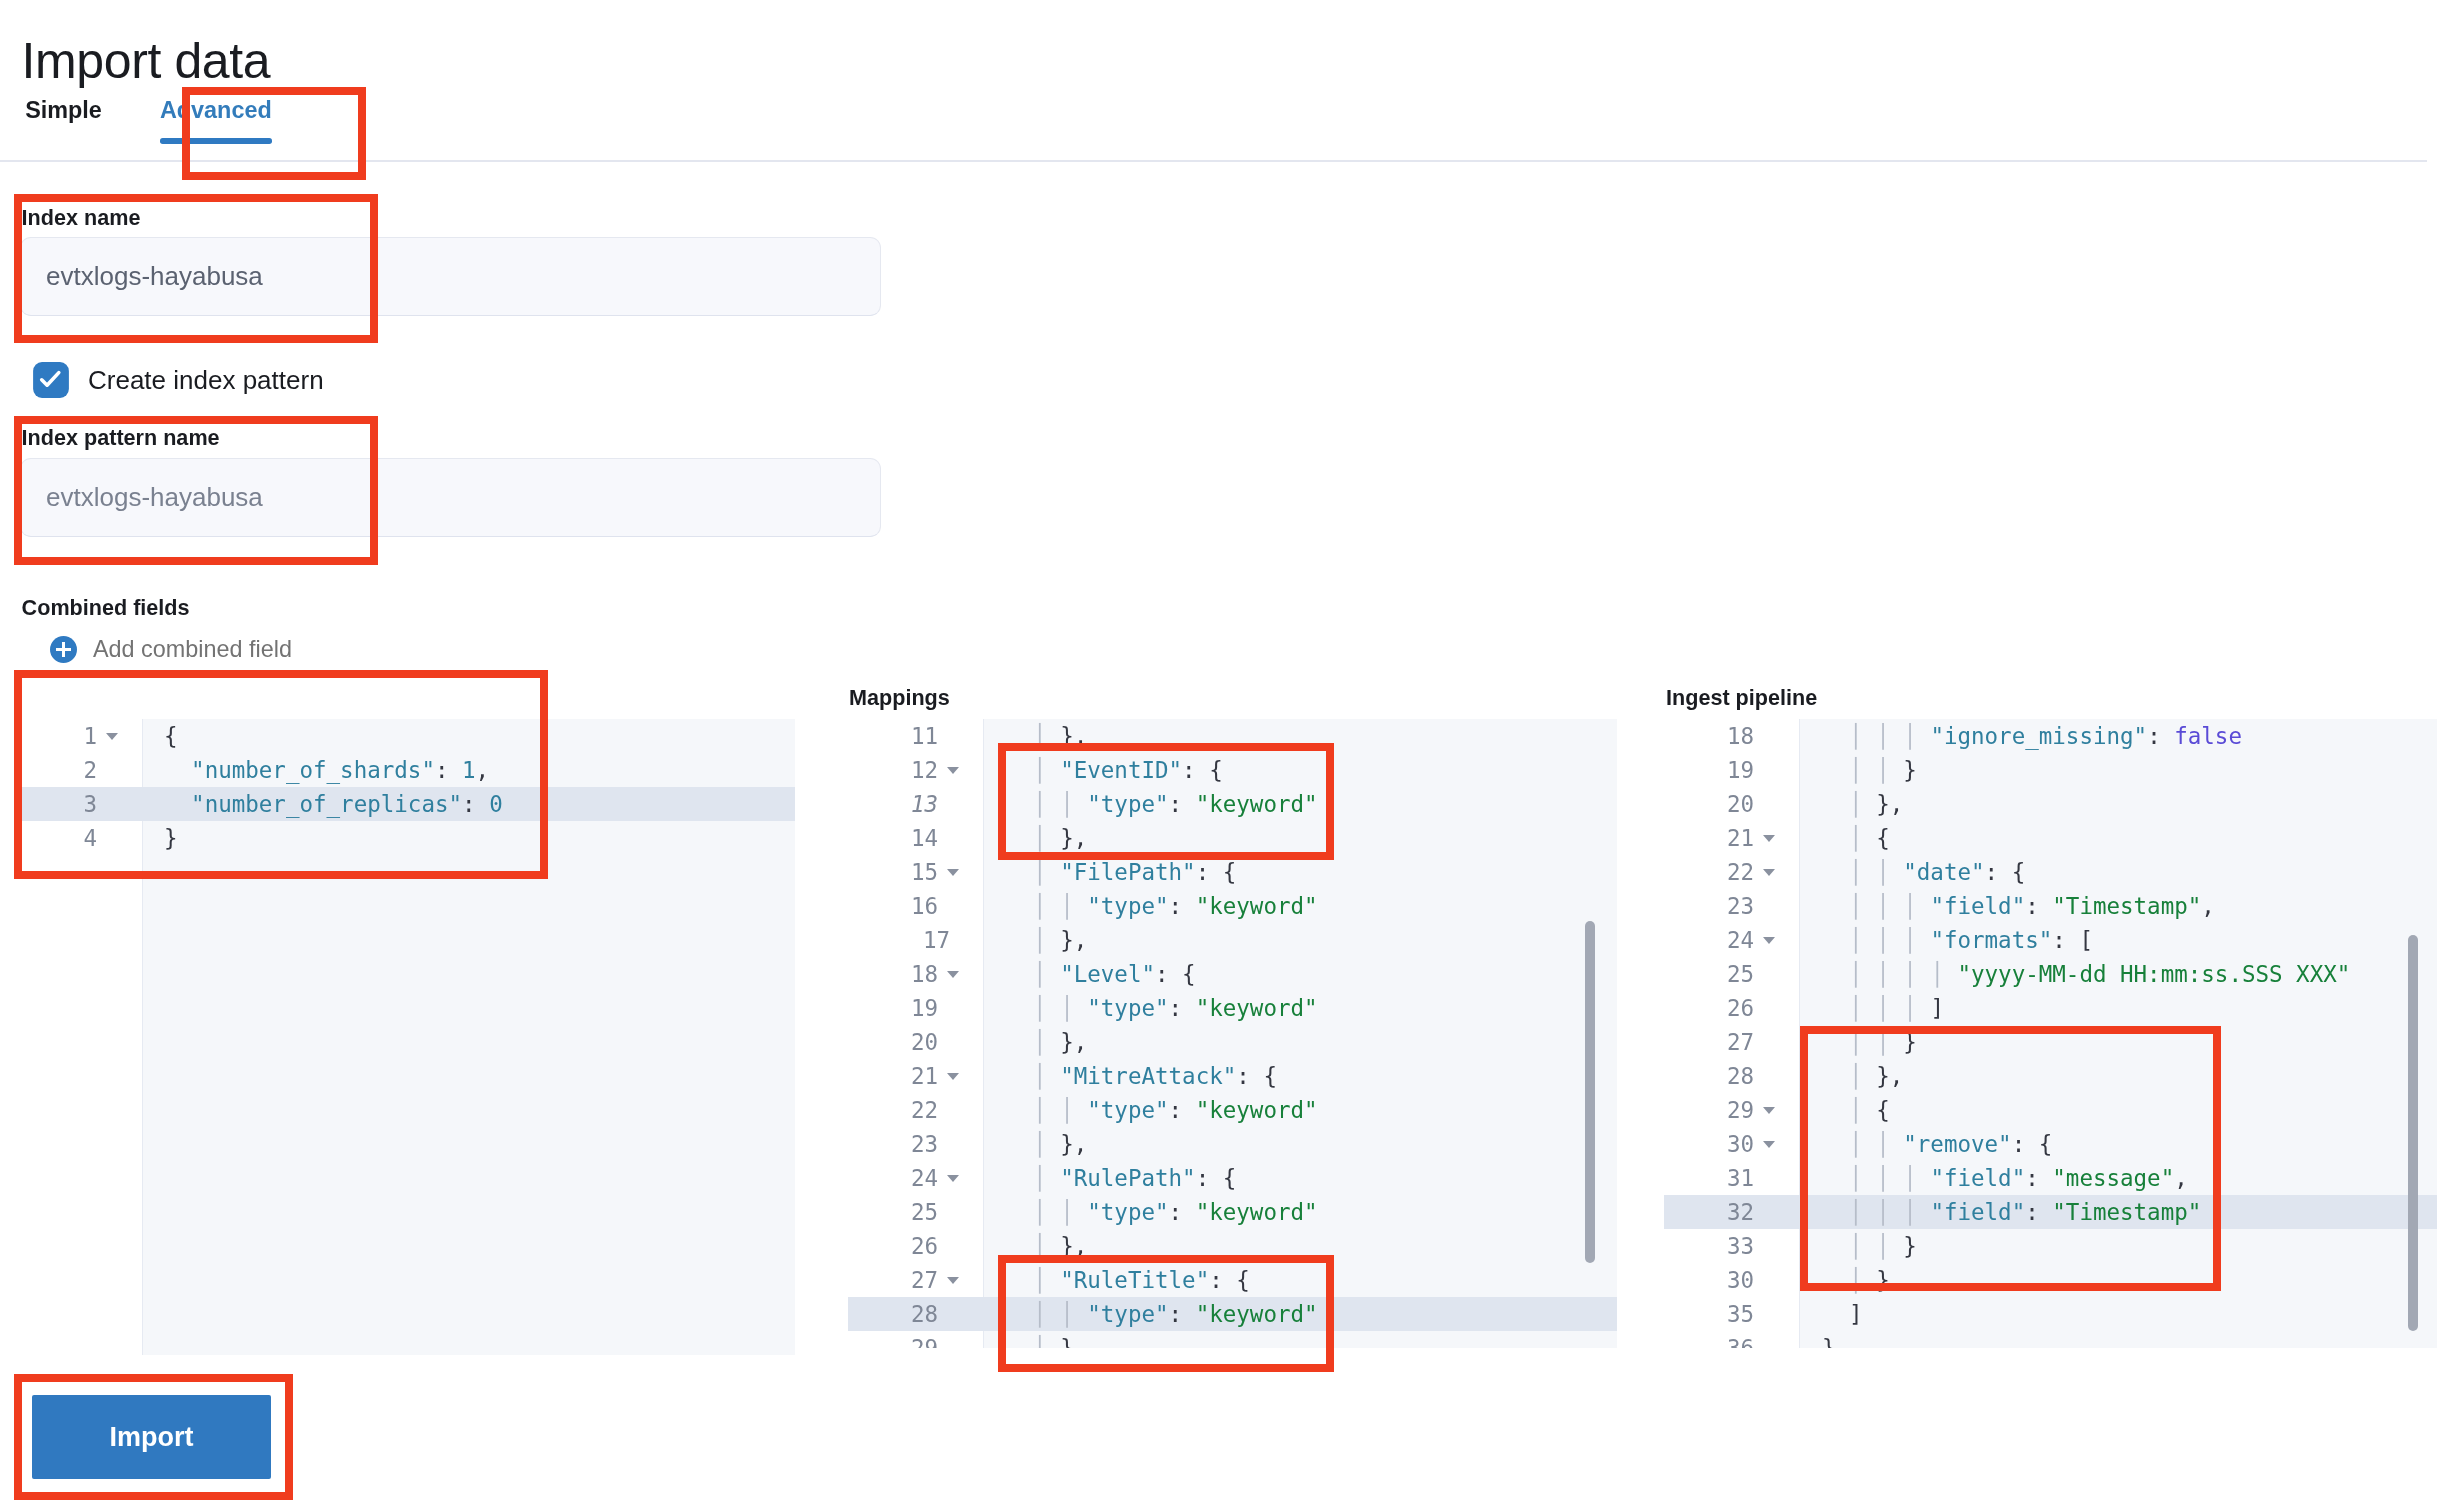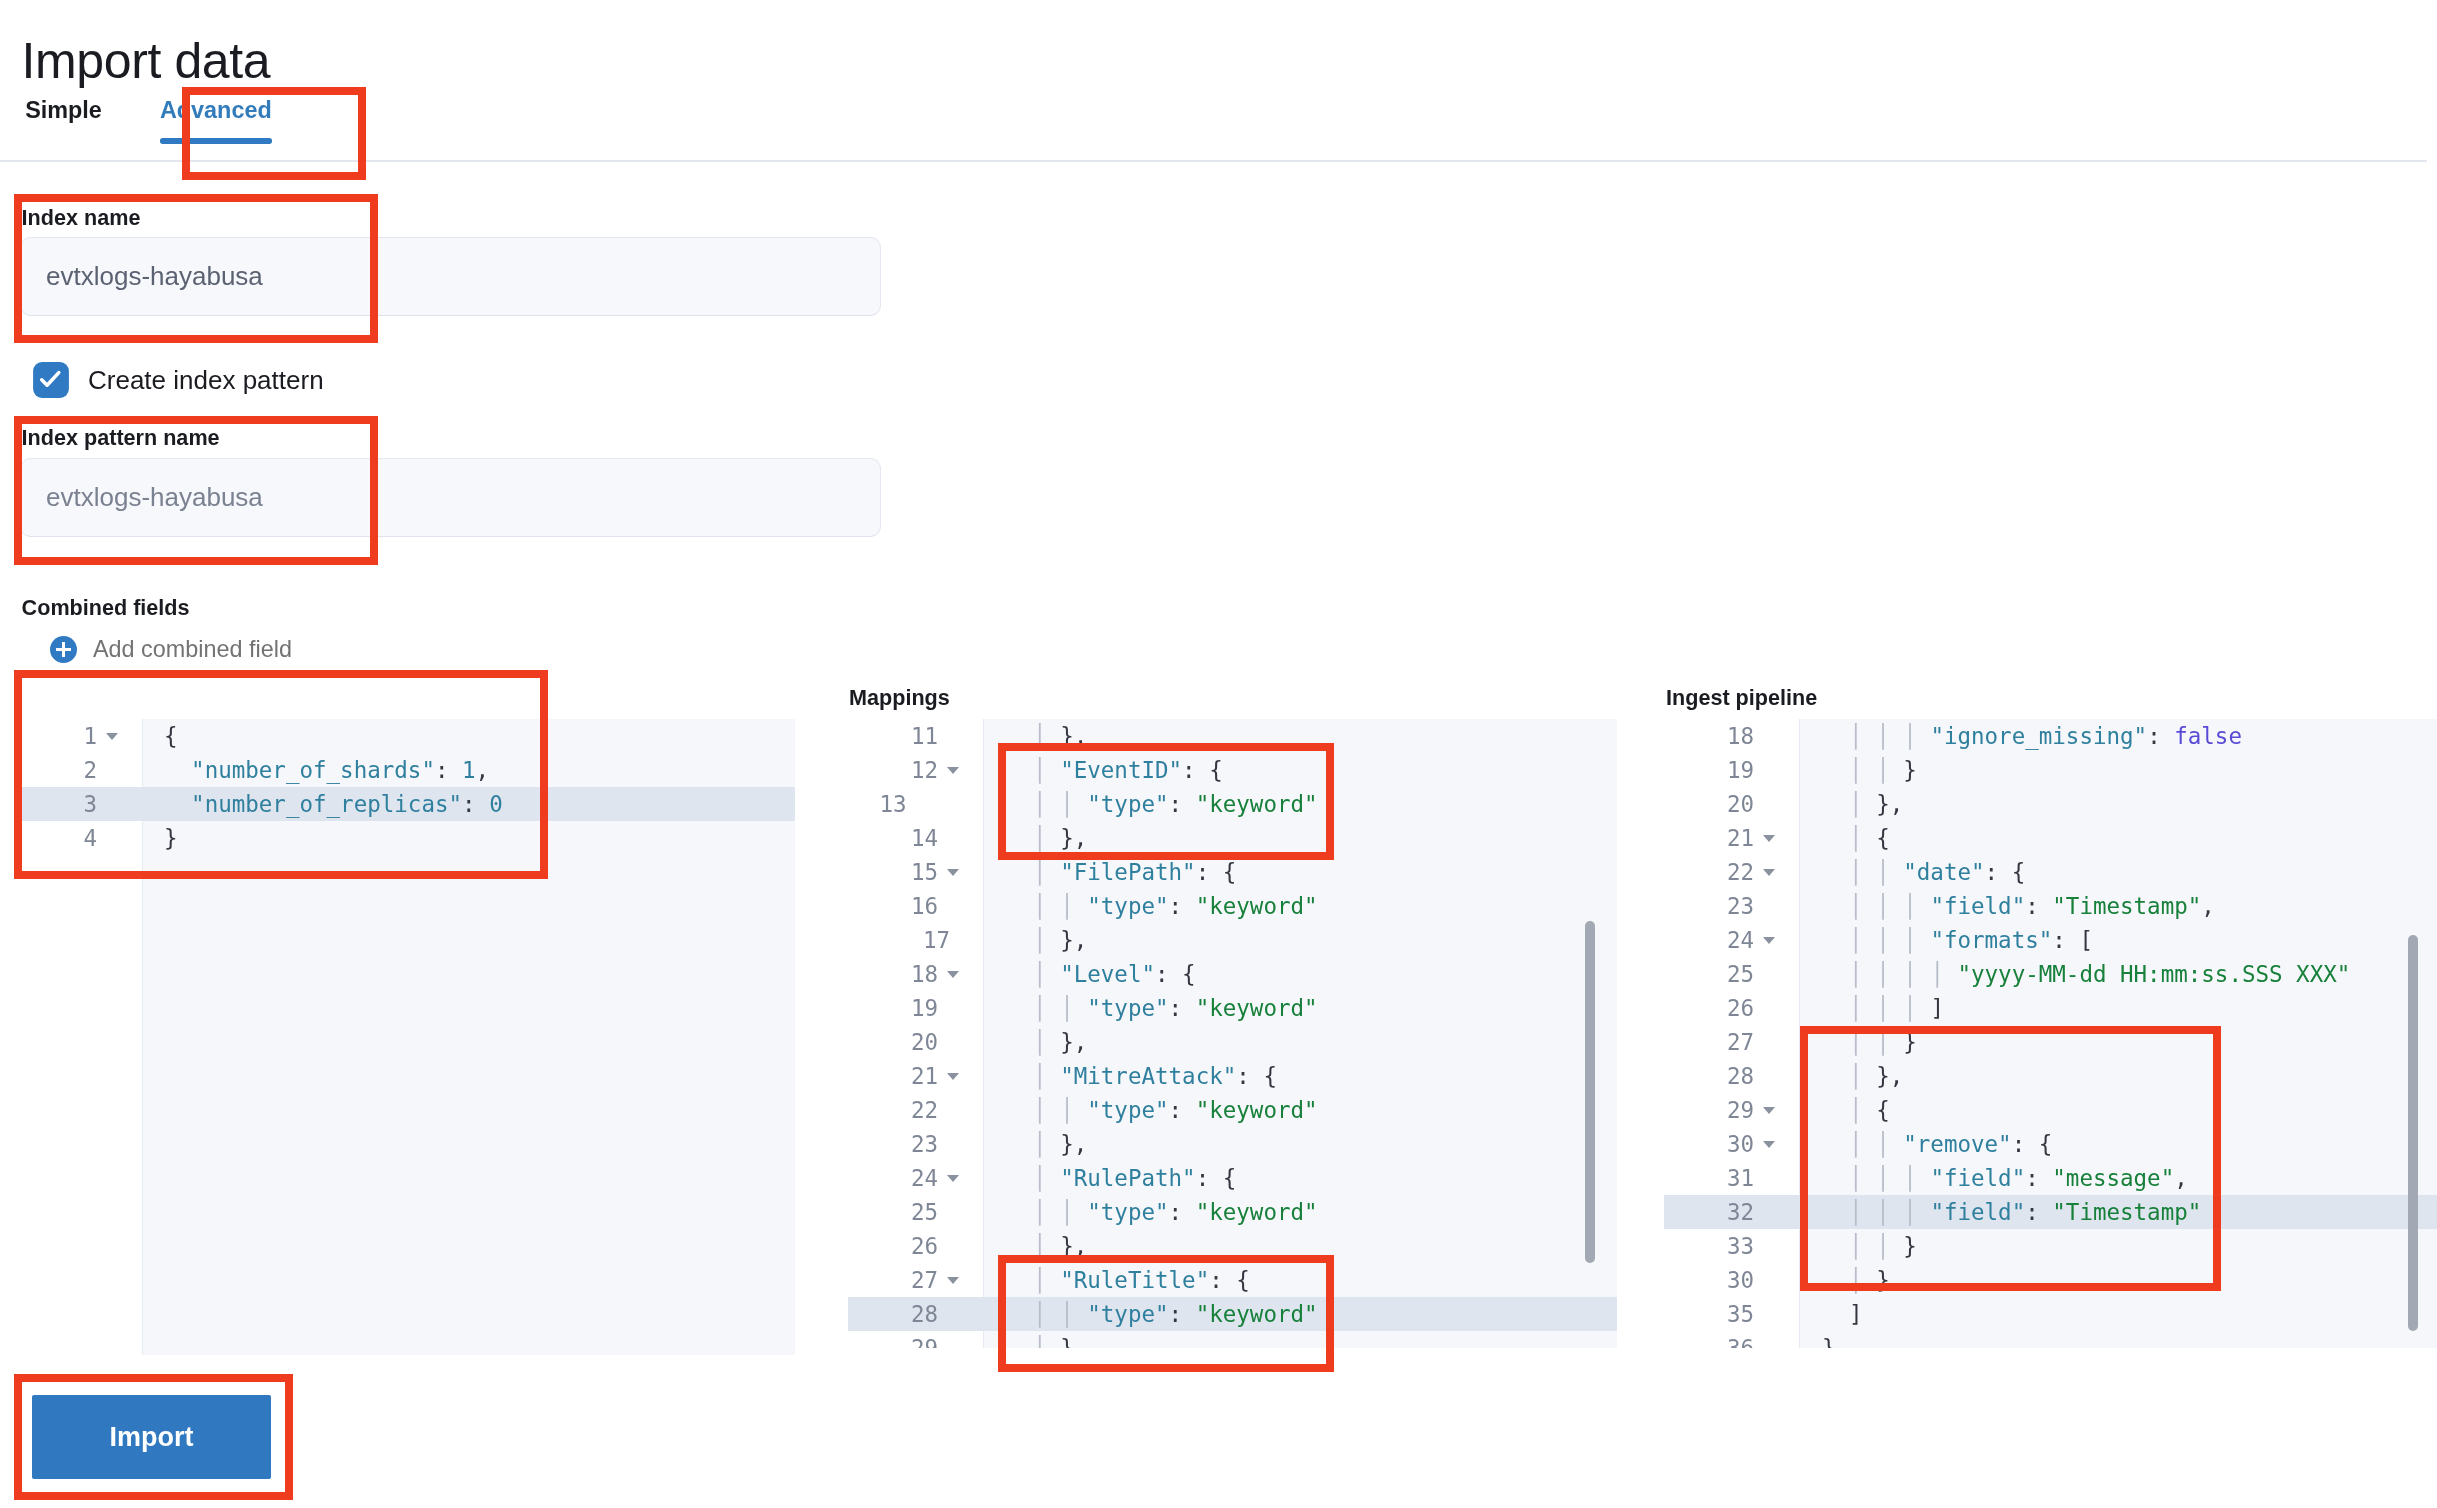--- a/index.html
+++ b/index.html
@@ -208,21 +208,21 @@
         <div class="code-row hl"><span class="ln" style="right:auto; left:0; width:77px; text-align:right;">3</span><span class="code-txt" style="left:144px;"><span class="tk-pun">  </span><span class="tk-key">"number_of_replicas"</span><span class="tk-pun">:</span><span class="tk-pun"> </span><span class="tk-num">0</span></span></div>
         <div class="code-row"><span class="ln" style="right:auto; left:0; width:77px; text-align:right;">4</span><span class="code-txt" style="left:144px;"><span class="tk-pun">}</span></span></div>
       </div>
   </div>
 
   <div class="editor" id="ed-mappings" style="left:848px; top:719px; width:769px; height:629px;">
     <div class="gutter-bg" style="width:135px;"></div>
     <div class="code-rows">
         <div class="code-row"><span class="ln" style="right:auto; left:0; width:90px; text-align:right;">11</span><span class="code-txt" style="left:158px;"><span class="tk-pun">  </span><span class="tk-ind">│ </span><span class="tk-pun">}</span><span class="tk-pun">,</span></span></div>
         <div class="code-row"><span class="ln" style="right:auto; left:0; width:90px; text-align:right;">12</span><span class="fold" style="left:99px;"></span><span class="code-txt" style="left:158px;"><span class="tk-pun">  </span><span class="tk-ind">│ </span><span class="tk-key">"EventID"</span><span class="tk-pun">:</span><span class="tk-pun"> </span><span class="tk-pun">{</span></span></div>
-        <div class="code-row"><span class="ln" style="right:auto; left:0; width:90px; text-align:center;">13</span><span class="code-txt" style="left:158px;"><span class="tk-pun">  </span><span class="tk-ind">│ </span><span class="tk-ind">│ </span><span class="tk-key">"type"</span><span class="tk-pun">:</span><span class="tk-pun"> </span><span class="tk-str">"keyword"</span></span></div>
+        <div class="code-row"><span class="ln" style="right:auto; left:0; width:90px; text-align:right;font-style:italic;">13</span><span class="code-txt" style="left:158px;"><span class="tk-pun">  </span><span class="tk-ind">│ </span><span class="tk-ind">│ </span><span class="tk-key">"type"</span><span class="tk-pun">:</span><span class="tk-pun"> </span><span class="tk-str">"keyword"</span></span></div>
         <div class="code-row"><span class="ln" style="right:auto; left:0; width:90px; text-align:right;">14</span><span class="code-txt" style="left:158px;"><span class="tk-pun">  </span><span class="tk-ind">│ </span><span class="tk-pun">}</span><span class="tk-pun">,</span></span></div>
         <div class="code-row"><span class="ln" style="right:auto; left:0; width:90px; text-align:right;">15</span><span class="fold" style="left:99px;"></span><span class="code-txt" style="left:158px;"><span class="tk-pun">  </span><span class="tk-ind">│ </span><span class="tk-key">"FilePath"</span><span class="tk-pun">:</span><span class="tk-pun"> </span><span class="tk-pun">{</span></span></div>
         <div class="code-row"><span class="ln" style="right:auto; left:0; width:90px; text-align:right;">16</span><span class="code-txt" style="left:158px;"><span class="tk-pun">  </span><span class="tk-ind">│ </span><span class="tk-ind">│ </span><span class="tk-key">"type"</span><span class="tk-pun">:</span><span class="tk-pun"> </span><span class="tk-str">"keyword"</span></span></div>
         <div class="code-row"><span class="ln" style="right:auto; left:12px; width:90px; text-align:right;">17</span><span class="code-txt" style="left:158px;"><span class="tk-pun">  </span><span class="tk-ind">│ </span><span class="tk-pun">}</span><span class="tk-pun">,</span></span></div>
         <div class="code-row"><span class="ln" style="right:auto; left:0; width:90px; text-align:right;">18</span><span class="fold" style="left:99px;"></span><span class="code-txt" style="left:158px;"><span class="tk-pun">  </span><span class="tk-ind">│ </span><span class="tk-key">"Level"</span><span class="tk-pun">:</span><span class="tk-pun"> </span><span class="tk-pun">{</span></span></div>
         <div class="code-row"><span class="ln" style="right:auto; left:0; width:90px; text-align:right;">19</span><span class="code-txt" style="left:158px;"><span class="tk-pun">  </span><span class="tk-ind">│ </span><span class="tk-ind">│ </span><span class="tk-key">"type"</span><span class="tk-pun">:</span><span class="tk-pun"> </span><span class="tk-str">"keyword"</span></span></div>
         <div class="code-row"><span class="ln" style="right:auto; left:0; width:90px; text-align:right;">20</span><span class="code-txt" style="left:158px;"><span class="tk-pun">  </span><span class="tk-ind">│ </span><span class="tk-pun">}</span><span class="tk-pun">,</span></span></div>
         <div class="code-row"><span class="ln" style="right:auto; left:0; width:90px; text-align:right;">21</span><span class="fold" style="left:99px;"></span><span class="code-txt" style="left:158px;"><span class="tk-pun">  </span><span class="tk-ind">│ </span><span class="tk-key">"MitreAttack"</span><span class="tk-pun">:</span><span class="tk-pun"> </span><span class="tk-pun">{</span></span></div>
         <div class="code-row"><span class="ln" style="right:auto; left:0; width:90px; text-align:right;">22</span><span class="code-txt" style="left:158px;"><span class="tk-pun">  </span><span class="tk-ind">│ </span><span class="tk-ind">│ </span><span class="tk-key">"type"</span><span class="tk-pun">:</span><span class="tk-pun"> </span><span class="tk-str">"keyword"</span></span></div>
         <div class="code-row"><span class="ln" style="right:auto; left:0; width:90px; text-align:right;">23</span><span class="code-txt" style="left:158px;"><span class="tk-pun">  </span><span class="tk-ind">│ </span><span class="tk-pun">}</span><span class="tk-pun">,</span></span></div>

